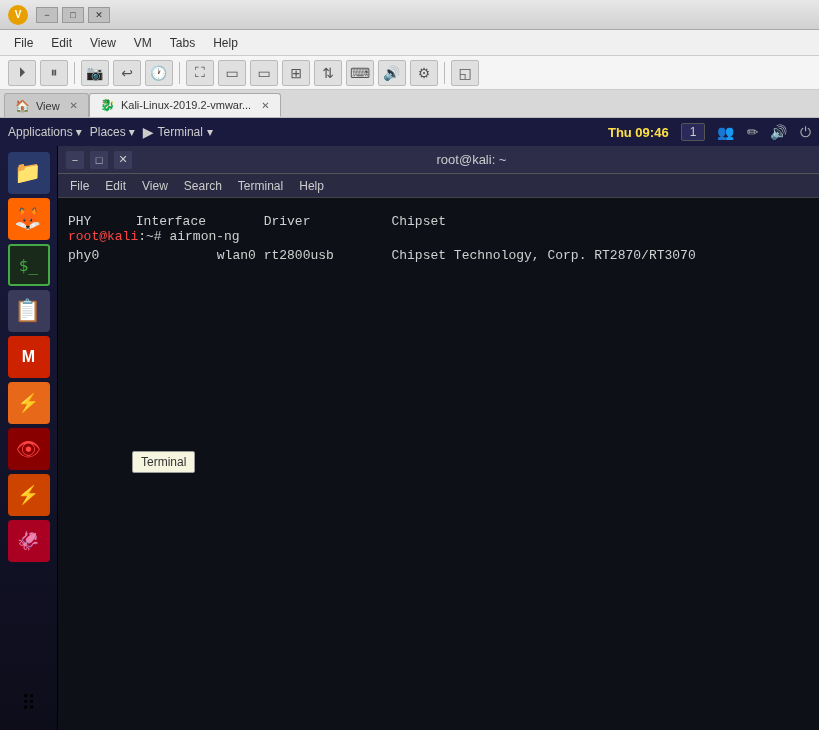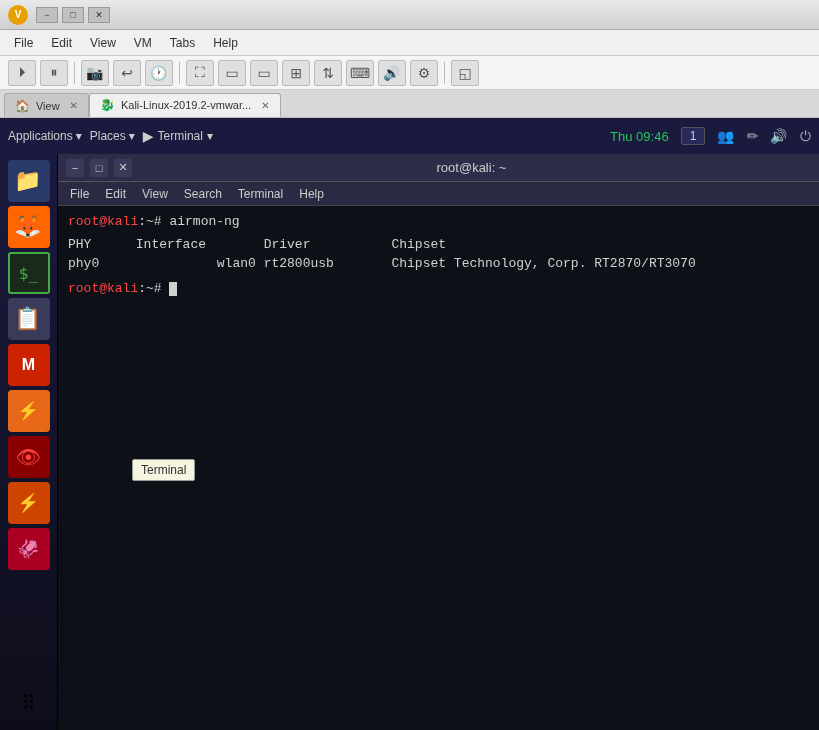--- a/index.html
+++ b/index.html
@@ -120,21 +120,21 @@
       width: 42px; height: 42px;
       display: flex; align-items: center; justify-content: center;
       border-radius: 4px;
       cursor: pointer;
       font-size: 20px;
       position: relative;
     }
 
     
     .kali-top-panel {
-      height: 36px;
+      height: 28px;
       background: #1a1a3e;
       display: flex;
       align-items: center;
       padding: 0 8px;
       gap: 8px;
       flex-shrink: 0;
     }
     .kali-panel-item {
       color: #ccc;
       font-size: 12px;
@@ -347,21 +347,21 @@
     <span class="kali-panel-item">
       <span>Places</span>
       <span>▾</span>
     </span>
     <span class="kali-panel-item" style="display:flex;align-items:center;gap:4px;">
       <span style="font-size:14px;">▶</span>
       <span>Terminal</span>
       <span>▾</span>
     </span>
     <div class="kali-panel-right">
-      <span style="color:#22c55e;font-size:13px;">Thu 09:46</span>
+      <span style="color:#fde047;font-size:13px;font-weight:bold;">Thu 09:46</span>
       <span class="vm-number-badge">1</span>
       <span style="color:#aaa;font-size:14px;">👥</span>
       <span style="color:#aaa;font-size:14px;">✏</span>
       <span style="color:#aaa;font-size:14px;">🔊</span>
       <span style="color:#aaa;font-size:14px;">⏻</span>
     </div>
   </div>
 
   <div style="display:flex;flex:1;position:relative;overflow:hidden;">
 
@@ -418,41 +418,38 @@
           <span class="t-menu-item">Edit</span>
           <span class="t-menu-item">View</span>
           <span class="t-menu-item">Search</span>
           <span class="t-menu-item">Terminal</span>
           <span class="t-menu-item">Help</span>
         </div>
 
         <div class="terminal-body">
 
 
-          <div>
-            <span class="prompt-red">root@kali</span><span class="cmd-text">:~# </span><span class="cmd-text">airmon-ng</span>
-          </div>
-
           <div style="margin-top:8px;">
             <span class="col-phy">PHY</span>
             <span class="col-iface">Interface</span>
             <span class="col-driver">Driver</span>
             <span class="col-chipset">Chipset</span>
           </div>
 
+          <div>
+            <span class="prompt-red">root@kali</span><span class="cmd-text">:~# </span><span class="cmd-text">airmon-ng</span>
+          </div>
+
           <div style="margin-top:4px;">
             <span class="col-phy">phy0</span>
             <span class="col-iface" style="padding-left:10px;text-align:right;">wlan0</span>
             <span class="col-driver">rt2800usb</span>
             <span class="col-chipset">Chipset Technology, Corp. RT2870/RT3070</span>
           </div>
 
-          <div style="margin-top:10px;">
-            <span class="prompt-red">root@kali</span><span class="cmd-text">:~# </span><span class="cursor-block"></span>
-          </div>
         </div>
       </div>
 
       <div class="tooltip">Terminal</div>
 
     </div>
   </div>
 
 </div>
 

